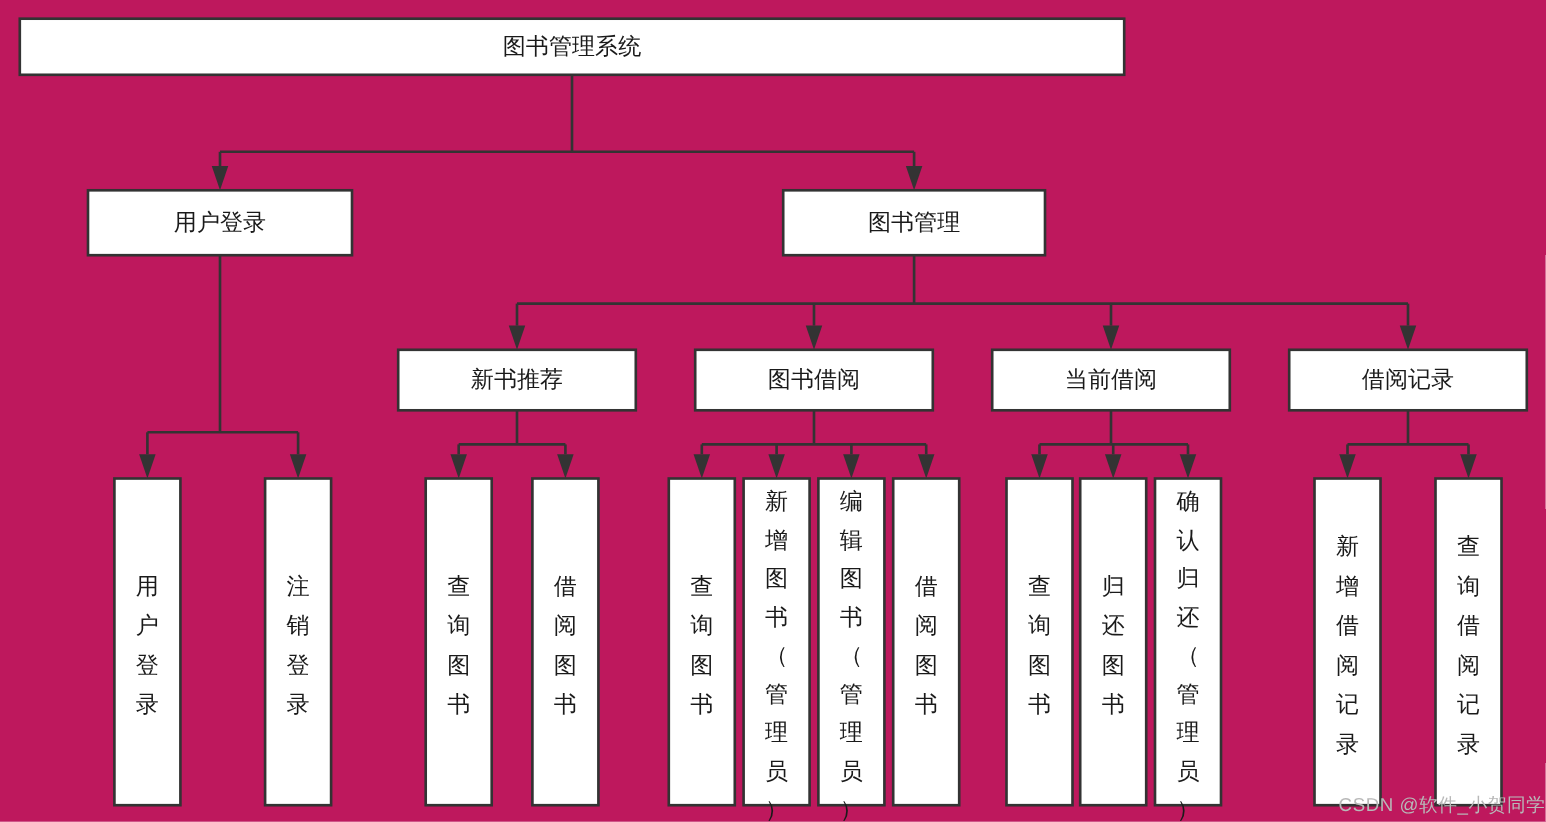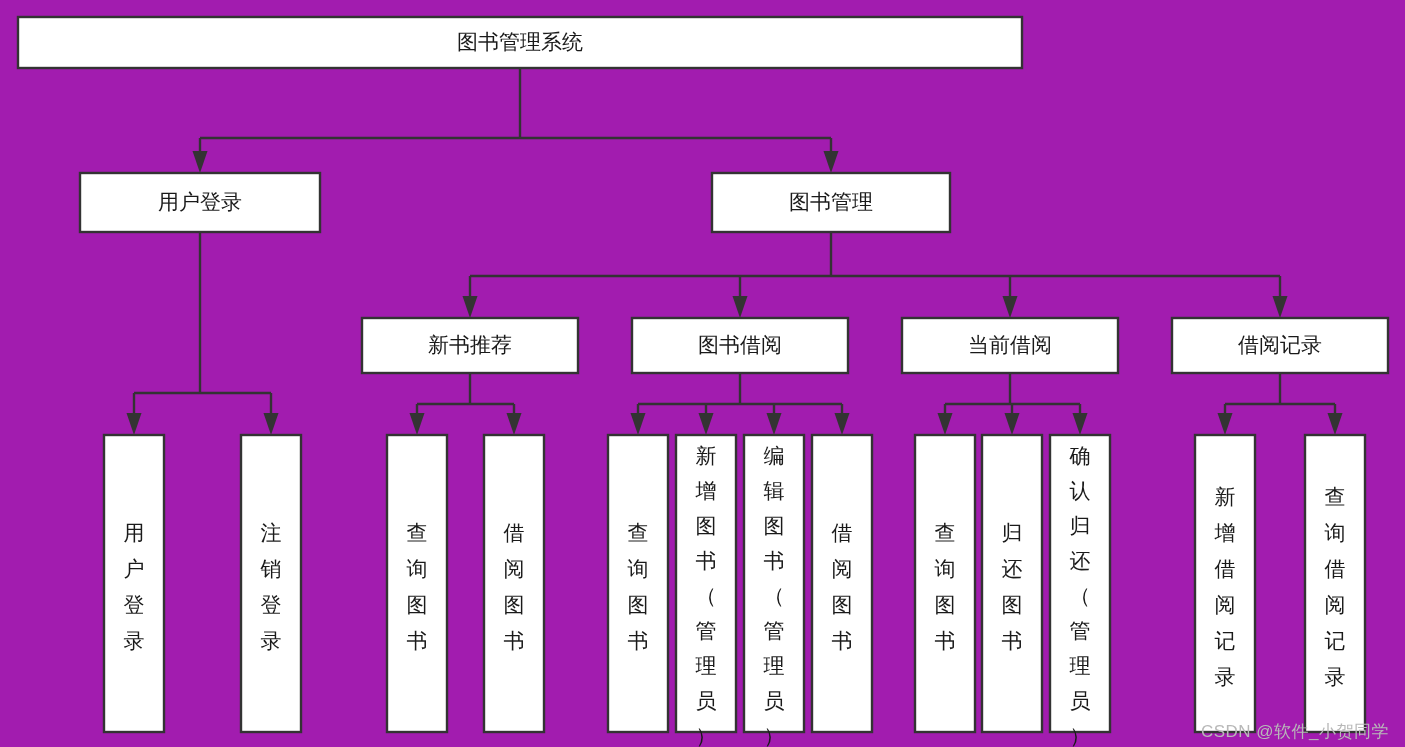--- a/index.html
+++ b/index.html
@@ -10,21 +10,21 @@
   body {
     width: 1405px;
     height: 747px;
     font-family: "Liberation Sans", "DejaVu Sans", sans-serif;
     overflow: hidden;
   }
   #diagram-root {
     position: relative;
     width: 1405px;
     height: 747px;
-    background: #a21caf;
+    background: #be185d;
   }
   svg.diagram-canvas {
     position: absolute;
     left: 0;
     top: 0;
     width: 1405px;
     height: 747px;
     display: block;
   }
   .node-box {
@@ -49,21 +49,21 @@
     stroke: #333333;
     stroke-width: 2.4;
     fill: none;
   }
   .arrow-head {
     fill: #333333;
     stroke: none;
   }
   .watermark {
     position: absolute;
-    right: 16px;
+    right: 0;
     bottom: 4px;
     font-family: "Liberation Sans", "DejaVu Sans", sans-serif;
     font-size: 17px;
     color: #b8b8b8;
     white-space: nowrap;
     letter-spacing: 0.5px;
     pointer-events: none;
   }
 </style>
 </head>

